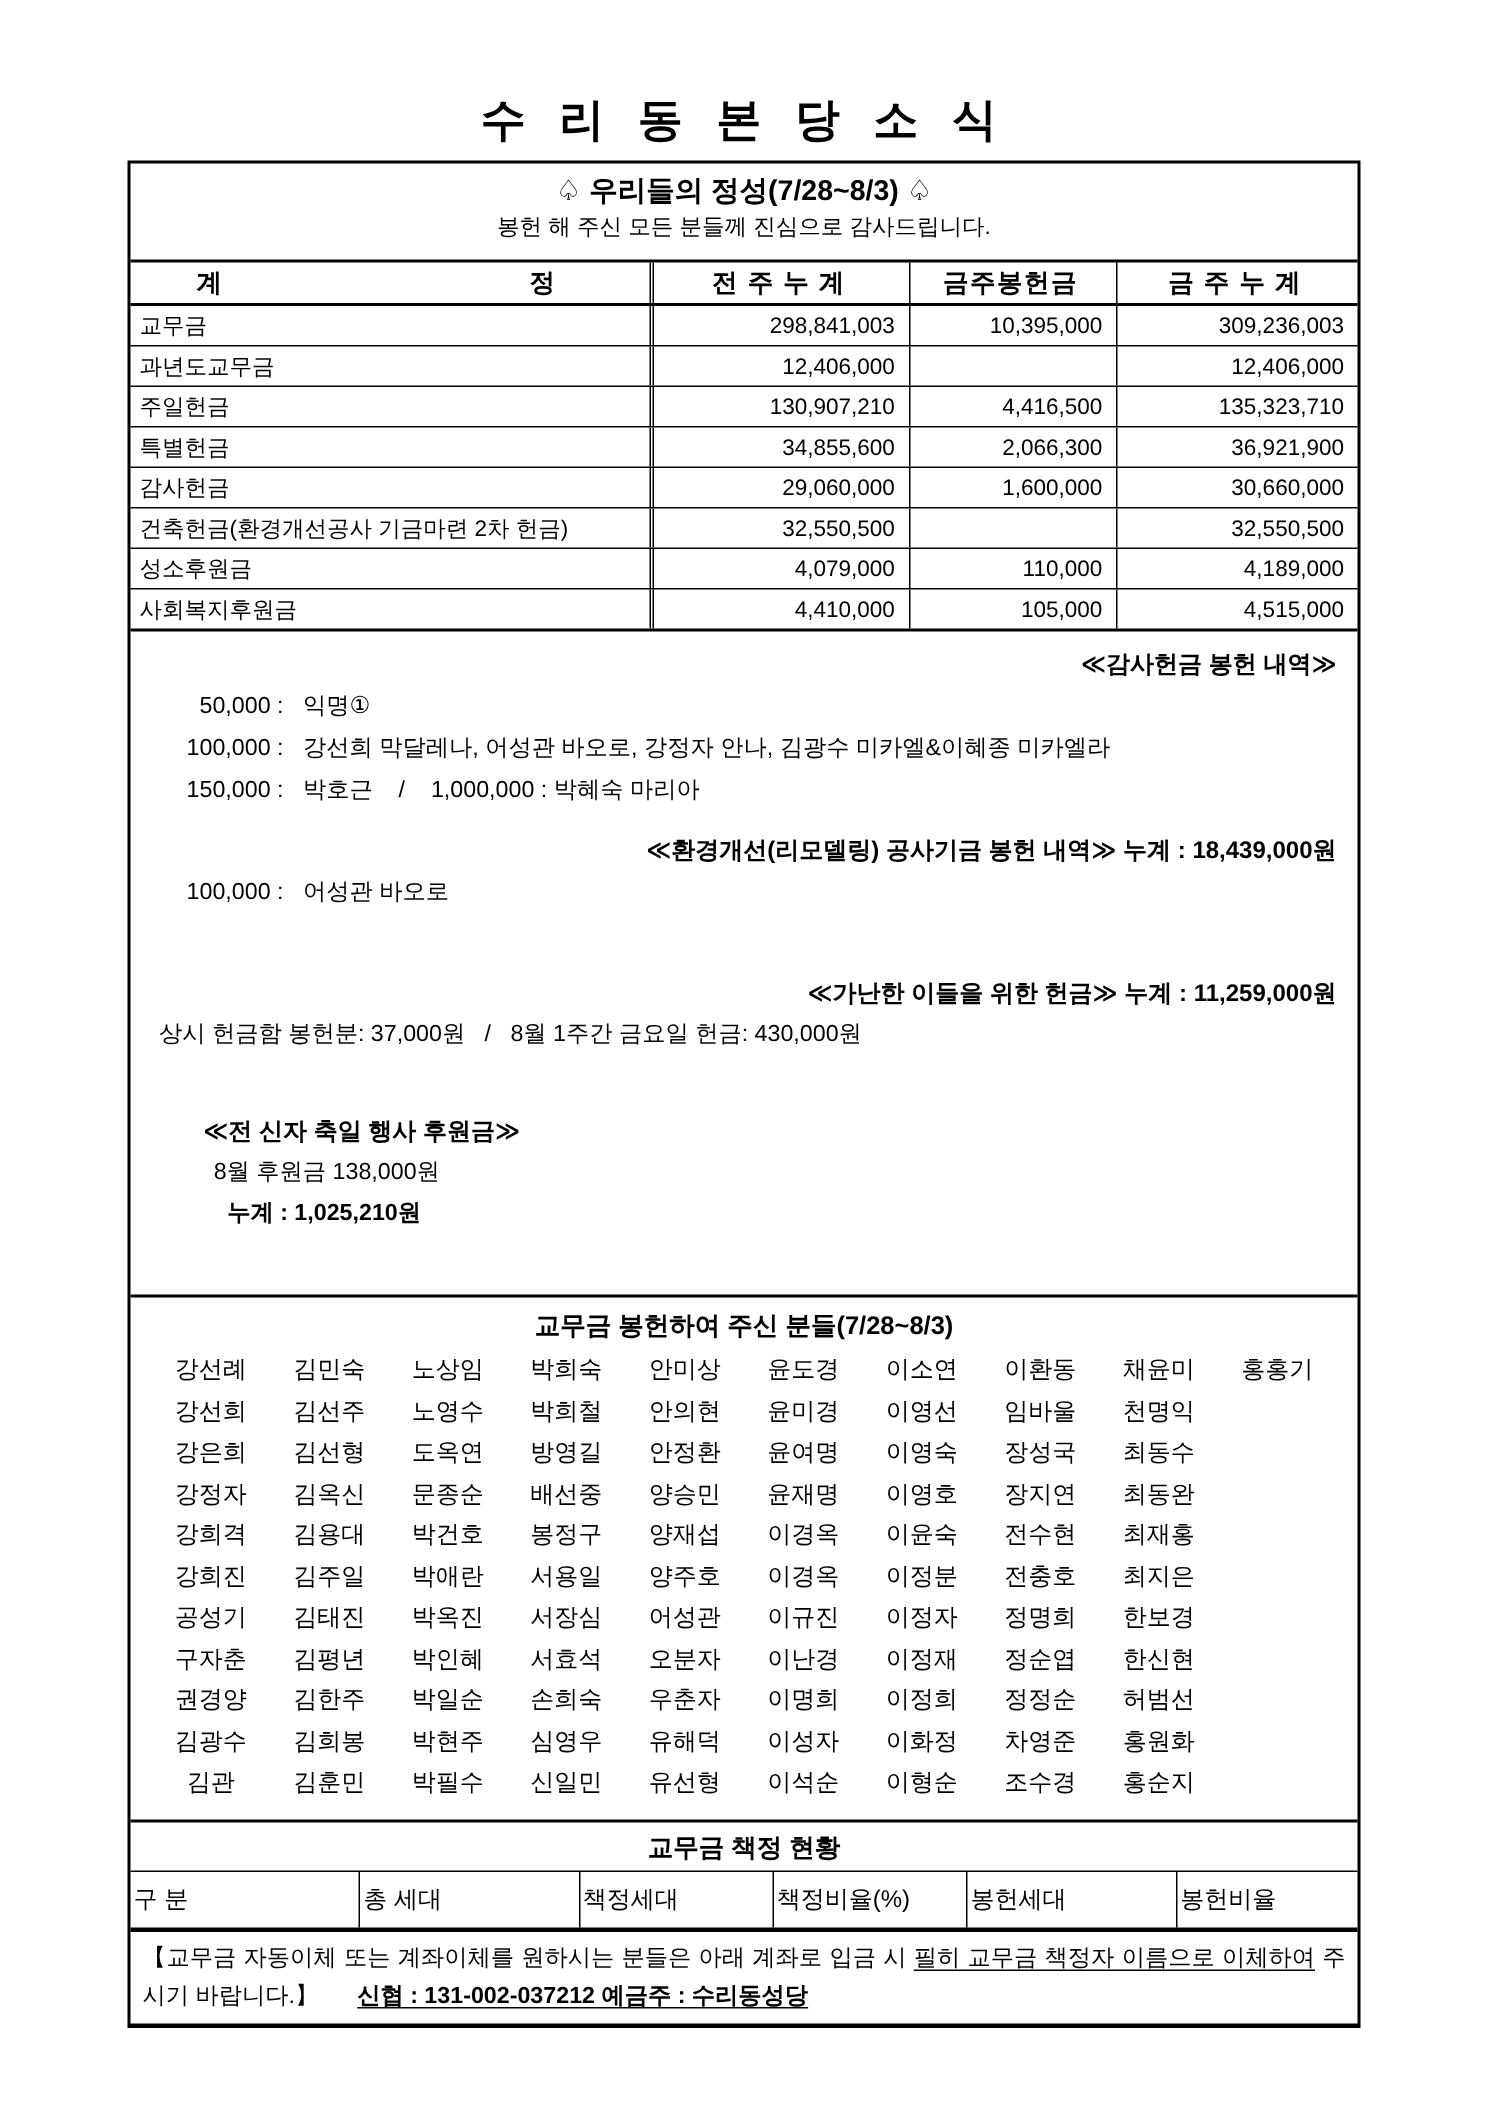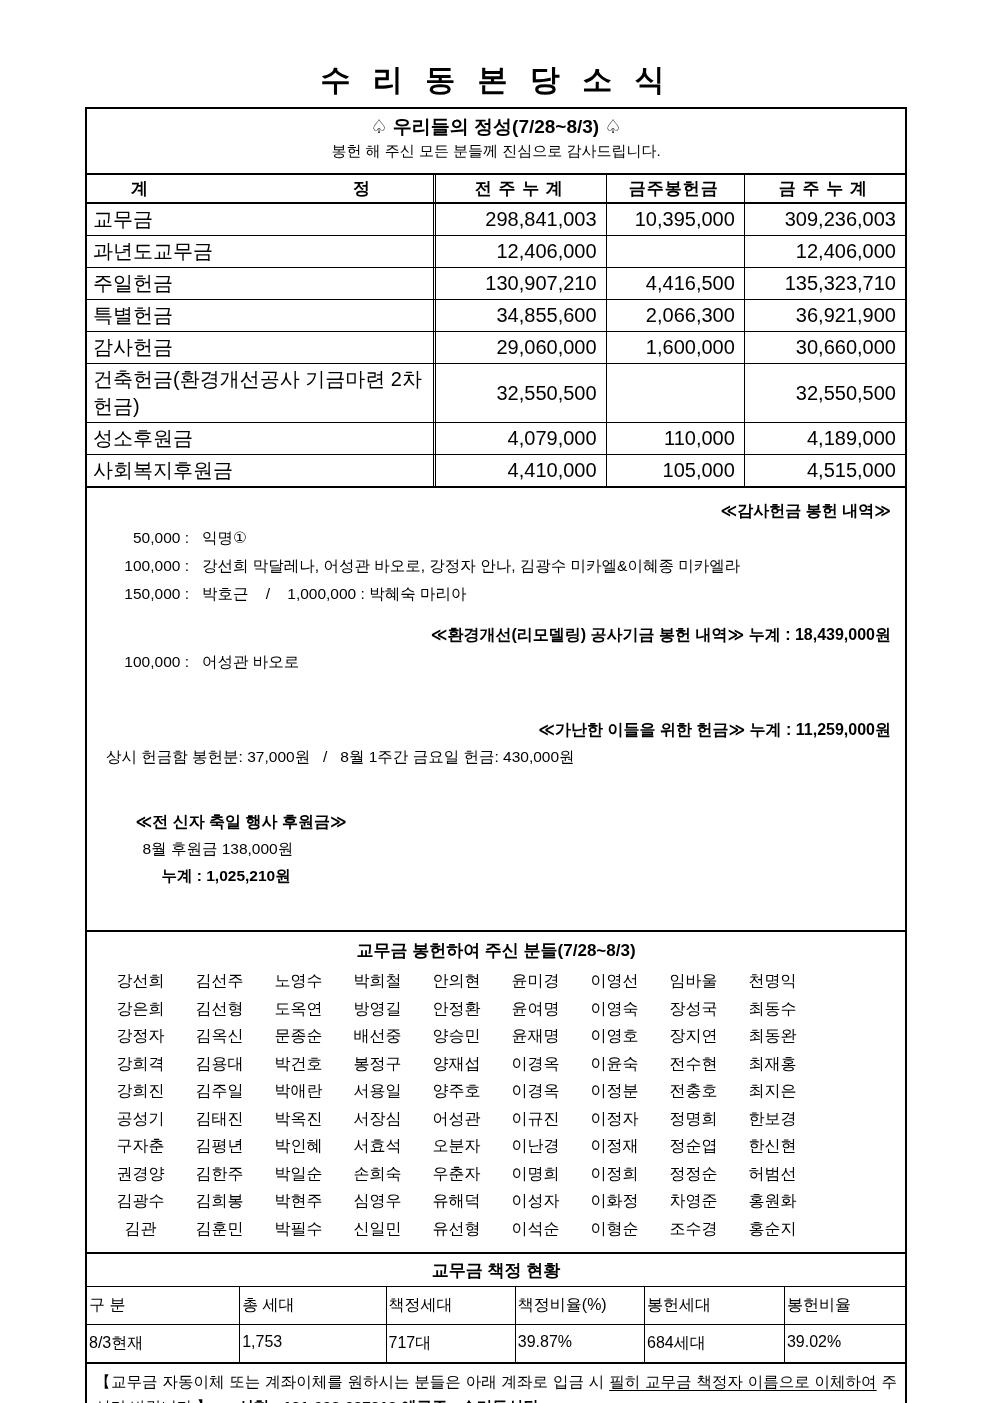--- a/index.html
+++ b/index.html
@@ -19,42 +19,42 @@
   section { border-top:2px solid #000; }
   section:first-child { border-top:none; }
 
   
   .s1-head { text-align:center; padding:5px 0 12px; border-bottom:2px solid #000; }
   .s1-head-title { font-size:19px; font-weight:bold; }
   .s1-head-sub { font-size:15px; margin-top:2px; }
   .t1-row { display:grid; grid-template-columns:42.3% 21.1% 16.9% 19.7%; }
   .t1-row > div {
     border-left:1px solid #000; min-height:26px; padding:2px 9px 2px 6px;
-    display:flex; align-items:center; font-size:20px;
+    display:flex; align-items:center; font-size:15px;
   }
   .t1-row > div:first-child { border-left:none; }
   .t1-row > div:nth-child(2) { border-left:3px double #000; }
   .t1-header { border-bottom:2px solid #000; }
   .t1-header > div { font-size:17px; font-weight:bold; justify-content:center; letter-spacing:1px; }
   .t1-header .acct { justify-content:space-between; padding:2px 62px 2px 44px; }
   .t1-body .t1-row:not(:first-child) { border-top:1px solid #000; }
   .t1-row .num { justify-content:flex-end; }
 
   
   .s2 { padding:9px 14px 14px; font-size:15.5px; }
   .line { line-height:27px; white-space:pre-wrap; }
   .bold { font-weight:bold; }
   .h16 { font-size:16px;text-align:right; }
   .detail { display:flex; line-height:28px; }
   .amt { width:88px; text-align:right; white-space:pre; flex:none; }
   .dtext { margin-left:13px; white-space:pre-wrap; }
   .indent { padding-left:5px; }
   .gap-sm { height:13px; } .gap-lg { height:40px; } .gap-xs { height:11px; }
   .feast-mid { font-weight:normal; margin-left:7px; }
-  .feast-total { font-weight:bold; margin-left:26px; }
+  .feast-total { font-weight:bold; margin-left:16px; }
 
   
   .s3-title { text-align:center; font-weight:bold; font-size:17px; padding:7px 0 3px; }
   .donor-rows { padding:2px 14px 10px; }
   .donor-row { display:grid; grid-template-columns:repeat(10,1fr); }
   .donor-row span { text-align:center; font-size:16px; line-height:27.5px; white-space:nowrap; }
 
   
   .s4-title { text-align:center; font-weight:bold; font-size:17px; padding:5px 0 4px; border-bottom:1px solid #000; }
   .t2 { display:grid; grid-template-columns:18.6% 17.9% 15.8% 15.8% 17.1% 14.8%; }
@@ -179,20 +179,33 @@
         <span class="bold h16">≪전 신자 축일 행사 후원금≫</span>
         <span class="feast-mid">8월 후원금 138,000원</span>
         <span class="feast-total">누계 : 1,025,210원</span>
       </div>
     </section>
 
     <section class="s3">
       <div class="s3-title">교무금 봉헌하여 주신 분들(7/28~8/3)</div>
       <div class="donor-rows">
 
+      <div class="donor-row">
+
+        <span>강선례</span>
+            <span>김민숙</span>
+            <span>노상임</span>
+            <span>박희숙</span>
+            <span>안미상</span>
+            <span>윤도경</span>
+            <span>이소연</span>
+            <span>이환동</span>
+            <span>채윤미</span>
+            <span>홍홍기</span>
+          </div>
           <div class="donor-row">
 
         <span>강선희</span>
             <span>김선주</span>
             <span>노영수</span>
             <span>박희철</span>
             <span>안의현</span>
             <span>윤미경</span>
             <span>이영선</span>
             <span>임바울</span>
@@ -313,29 +326,20 @@
       <div class="s4-title">교무금 책정 현황</div>
       <div class="t2 t2-head">
 
       <div>구 분</div>
           <div>총 세대</div>
           <div>책정세대</div>
           <div>책정비율(%)</div>
           <div>봉헌세대</div>
           <div>봉헌비율</div>
         </div>
-      <div class="t2 t2-vals">
-
-      <div>8/3현재</div>
-          <div>1,753</div>
-          <div>717대</div>
-          <div>39.87%</div>
-          <div>684세대</div>
-          <div>39.02%</div>
-        </div>
     </section>
 
     <section class="s5">
       <span>【교무금 자동이체 또는 계좌이체를 원하시는 분들은 아래 계좌로 입금 시 </span><span class="u">필히 교무금 책정자 이름으로 이체하여</span><span> 주시기 바랍니다.】</span><span class="account">신협 : 131-002-037212 예금주 : 수리동성당</span>
     </section>
 
   </div>
 </div>
 
 </body></html>

